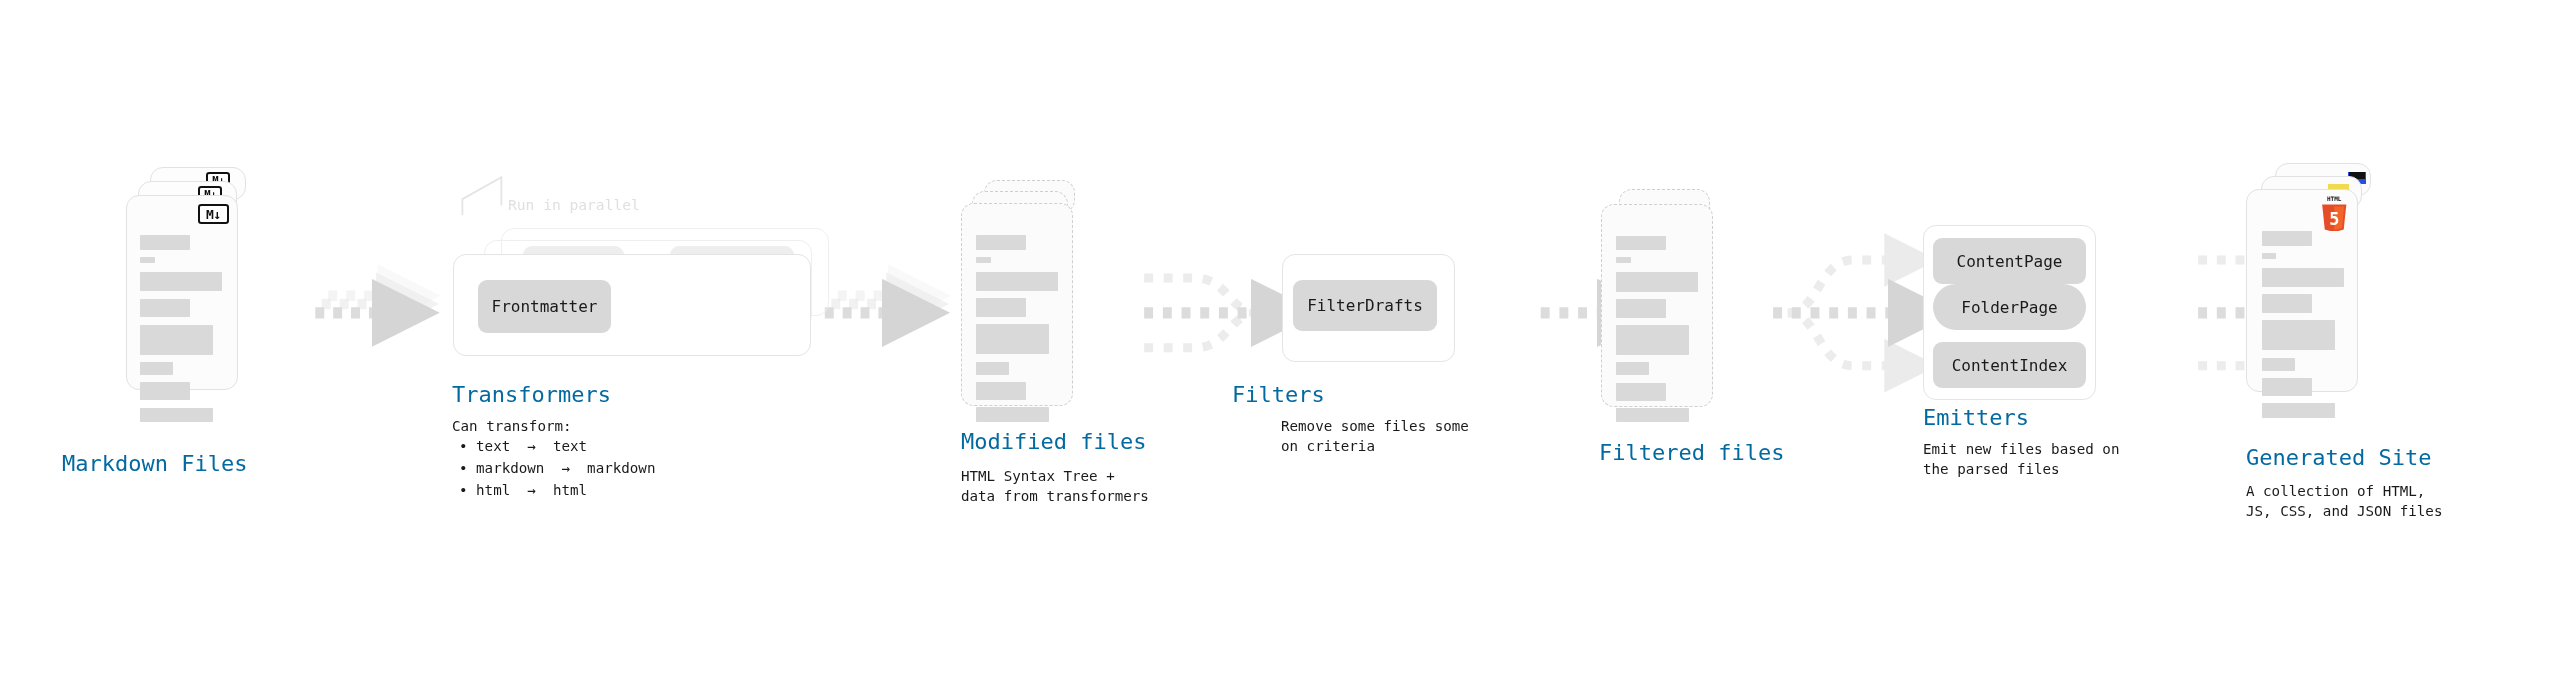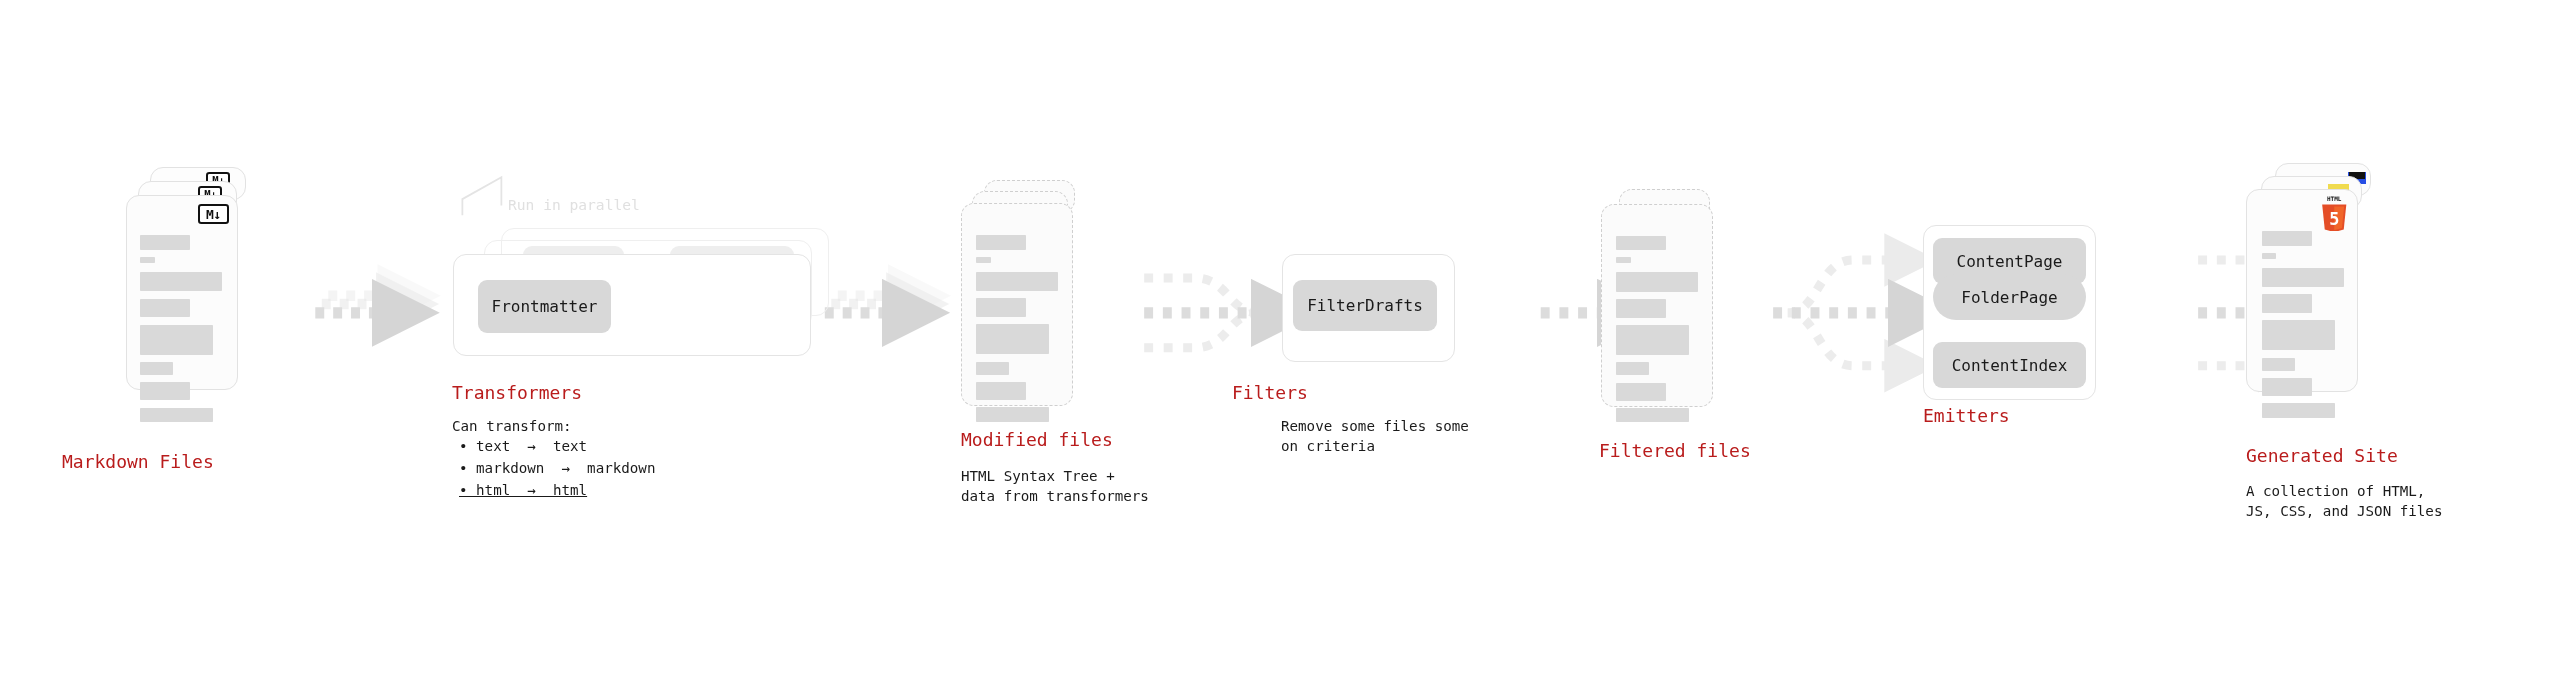--- a/index.html
+++ b/index.html
@@ -101,22 +101,22 @@
     font-size: 16px;
     color: #1a1a1a;
     white-space: nowrap;
   }
   .pill.ghost1 { background: #e4e4e4; }
   .pill.ghost2 { background: #eeeeee; }
 
   
   .title {
     position: absolute;
-    font-size: 18px;
-    color: #b91c1c;
+    font-size: 22px;
+    color: #0369a1;
     white-space: nowrap;
     letter-spacing: 0px;
   }
   .subtitle {
     position: absolute;
     font-size: 14.2px;
     line-height: 20.3px;
     color: #1a1a1a;
     white-space: pre;
   }
@@ -247,21 +247,21 @@
   <div class="pill ghost1" style="left:505px; top:260px; width:101px; height:50px;"></div>
   <div class="pill ghost1" style="left:653px; top:260px; width:124px; height:50px;"></div>
 
   <div class="panel" style="left:453px; top:254px; width:358px; height:102px;"></div>
   <div class="pill" style="left:478px; top:280px; width:133px; height:53px;">Frontmatter</div>
 
   <div class="title" style="left:452px; top:382px;">Transformers</div>
   <div class="subtitle" style="left:452px; top:416px;">Can transform:</div>
   <div class="subtitle" style="left:459px; top:436px;text-align:right;">• text  →  text</div>
   <div class="subtitle" style="left:459px; top:458px;">• markdown  →  markdown</div>
-  <div class="subtitle" style="left:459px; top:480px;text-decoration:underline;">• html  →  html</div>
+  <div class="subtitle" style="left:459px; top:480px;">• html  →  html</div>
 
   <div class="doc-stack" style="left:961px; top:180px;">
     <div class="doc-card dashed" style="left:23px; top:0px; width:91px; height:32.5px;"></div>
     <div class="doc-card dashed" style="left:11.4px; top:11.4px; width:96px; height:32.5px;"></div>
     <div class="doc-card dashed" style="left:0px; top:23px; width:112px; height:203px;">
       <div class="doc-body" style="left:14px; top:31px;">
         <div class="bar" style="width:50px;height:14.6px;"></div>
         <div class="bar" style="width:14.6px;height:5.7px;margin-bottom:9px;"></div>
         <div class="bar" style="width:82px;height:19.5px;"></div>
         <div class="bar" style="width:50px;height:18.7px;"></div>
@@ -297,24 +297,26 @@
         <div class="bar" style="width:50px;height:18px;"></div>
         <div class="bar" style="width:73px;height:14.6px;"></div>
       </div>
     </div>
   </div>
 
   <div class="title" style="left:1599px; top:440px;">Filtered files</div>
 
   <div class="panel" style="left:1923px; top:225px; width:173px; height:175px;"></div>
   <div class="pill" style="left:1933px; top:238px; width:153px; height:46px;">ContentPage</div>
-  <div class="pill" style="left:1933px; top:274px; width:153px; height:46px;border-radius:23px;">FolderPage</div>
+  <div class="pill" style="left:1933px; top:284px; width:153px; height:46px;border-radius:23px;">FolderPage</div>
   <div class="pill" style="left:1933px; top:342px; width:153px; height:46px;">ContentIndex</div>
 
   <div class="title" style="left:1923px; top:405px;">Emitters</div>
+  <div class="subtitle" style="left:1923px; top:439px;">Emit new files based on
+the parsed files</div>
 
   <div class="doc-stack" style="left:2246px; top:163px;">
 
     <div class="doc-card" style="left:29px; top:0px; width:96px; height:32.5px;"></div>
     <div class="css-badge" style="left:102px; top:9px;"></div>
 
     <div class="doc-card" style="left:14.6px; top:13px; width:101px; height:32.5px;"></div>
     <div class="js-badge" style="left:82px; top:21px;"></div>
 
     <div class="doc-card" style="left:0px; top:26px; width:112px; height:203px;">

